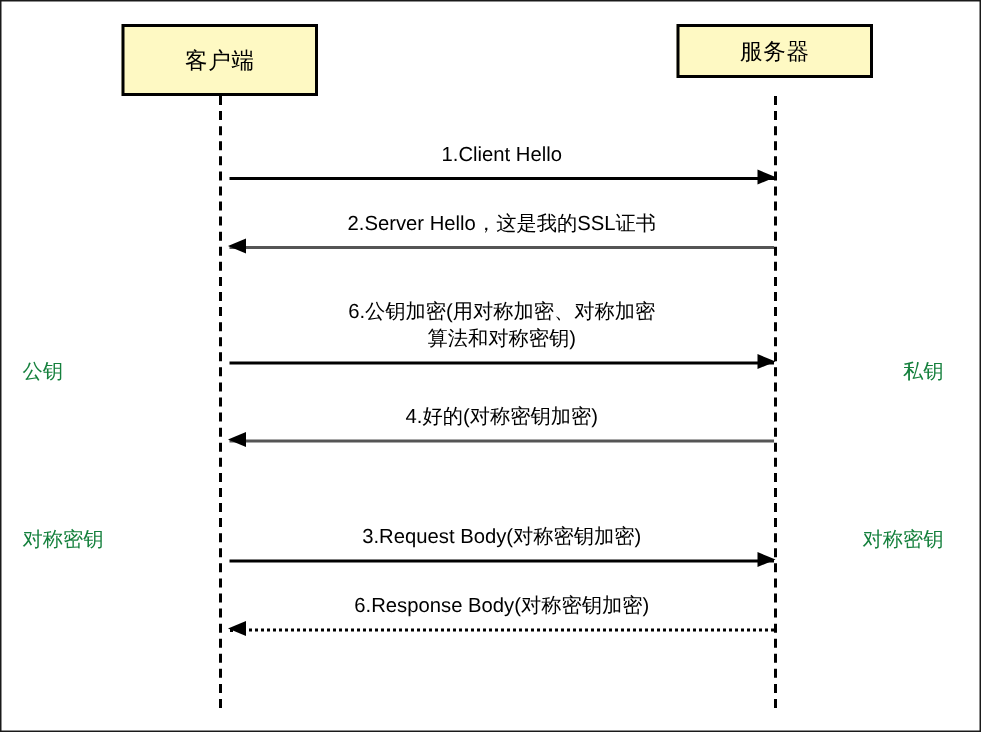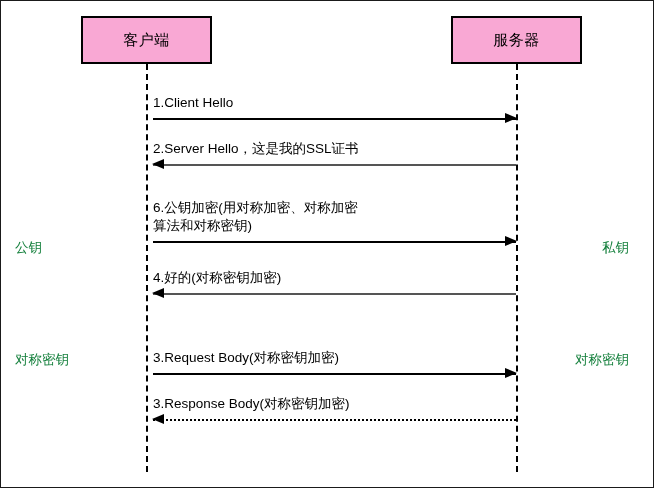--- a/index.html
+++ b/index.html
@@ -17,30 +17,30 @@
     background: #ffffff;
     box-sizing: border-box;
     border: 1px solid #1a1a1a;
     overflow: hidden;
   }
   
   .participant {
     position: absolute;
     box-sizing: border-box;
     border: 2px solid #000000;
-    background: #f9a8d4;
+    background: #fef9c3;
     display: flex;
     align-items: center;
     justify-content: center;
     font-size: 15px;
     color: #000000;
     letter-spacing: .5px;
   }
   #participant-client { left: 80px;  top: 15px; width: 131px; height: 48px; }
-  #participant-server { left: 450px; top: 15px; width: 131px; height: 48px; }
+  #participant-server { left: 450px; top: 15px; width: 131px; height: 36px; }
 
   
   .lifeline {
     position: absolute;
     top: 63px;
     height: 408px;
     width: 0;
     border-left: 2px dashed #000000;
   }
   #lifeline-client { left: 145px; }
@@ -82,21 +82,21 @@
     left: -1px;
     border-top: 5px solid transparent;
     border-bottom: 5px solid transparent;
     border-right: 12px solid #000000;
   }
 
   .msg-label {
     position: absolute;
     left: 0;
     right: 0;
-    text-align: left;
+    text-align: center;
     font-size: 13.5px;
     line-height: 18px;
     color: #000000;
     white-space: pre-line;
   }
   .msg-label.one-line { top: -24px; }
   .msg-label.two-line { top: -42px; }
 
   
   .side-note {
@@ -149,21 +149,21 @@
     <div class="arrow-head left"></div>
   </div>
 
   <div class="message" style="top:372px">
     <div class="msg-label one-line">3.Request Body(对称密钥加密)</div>
     <div class="msg-line"></div>
     <div class="arrow-head right"></div>
   </div>
 
   <div class="message" style="top:418px">
-    <div class="msg-label one-line">3.Response Body(对称密钥加密)</div>
+    <div class="msg-label one-line">6.Response Body(对称密钥加密)</div>
     <div class="msg-line dotted"></div>
     <div class="arrow-head left"></div>
   </div>
 
   <div class="side-note left" style="top:238px">公钥</div>
   <div class="side-note right" style="top:238px">私钥</div>
   <div class="side-note left" style="top:350px">对称密钥</div>
   <div class="side-note right" style="top:350px">对称密钥</div>
 
 </div>

